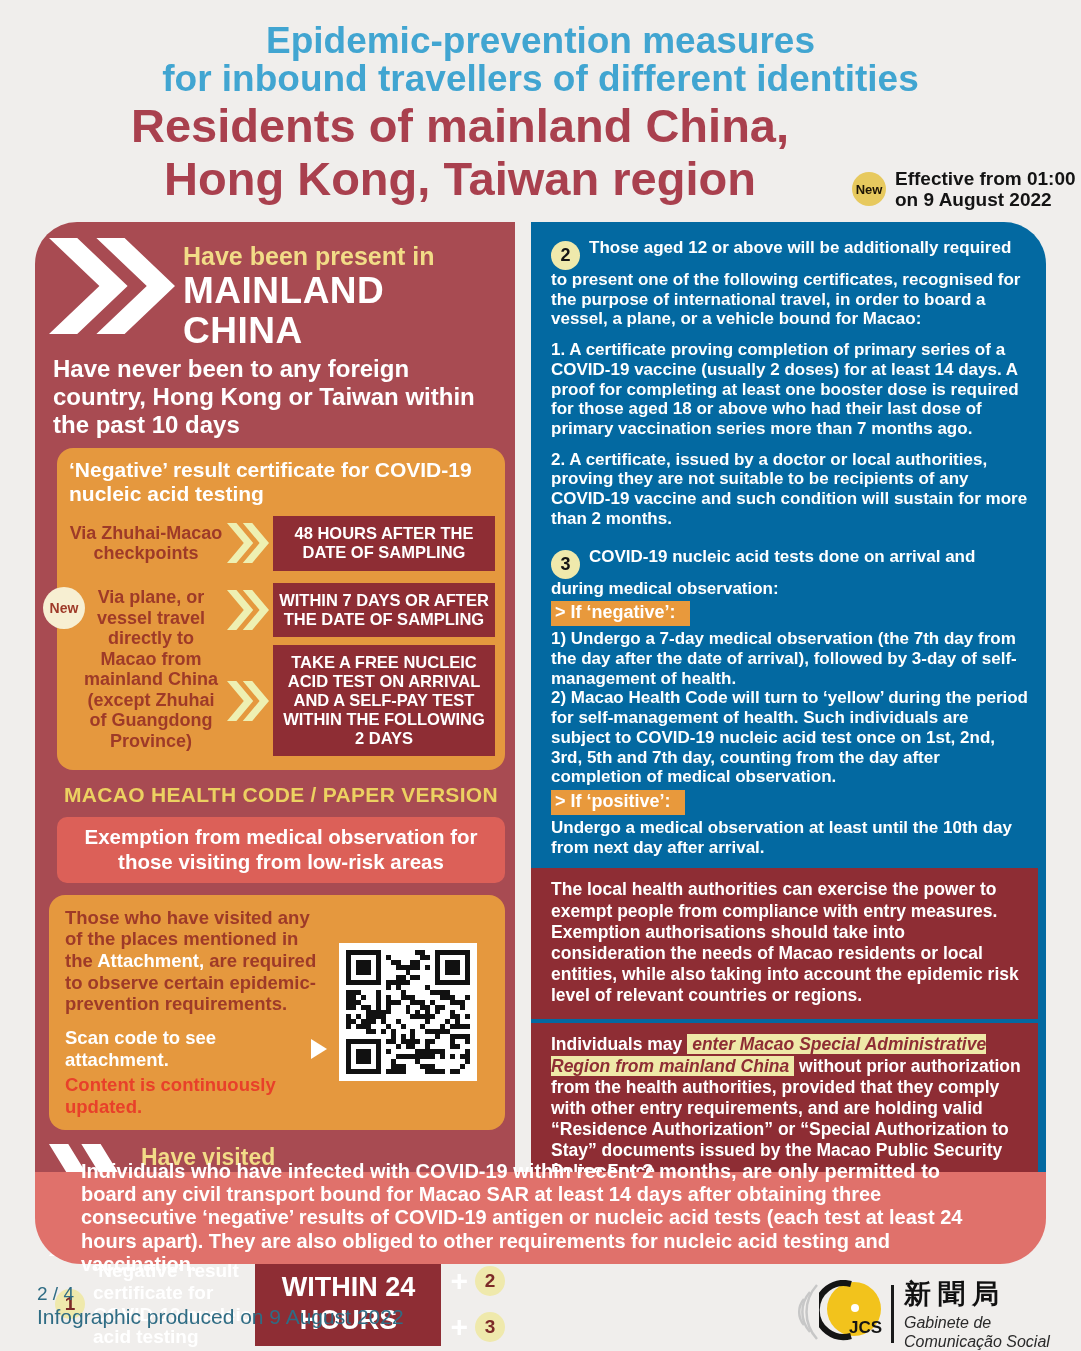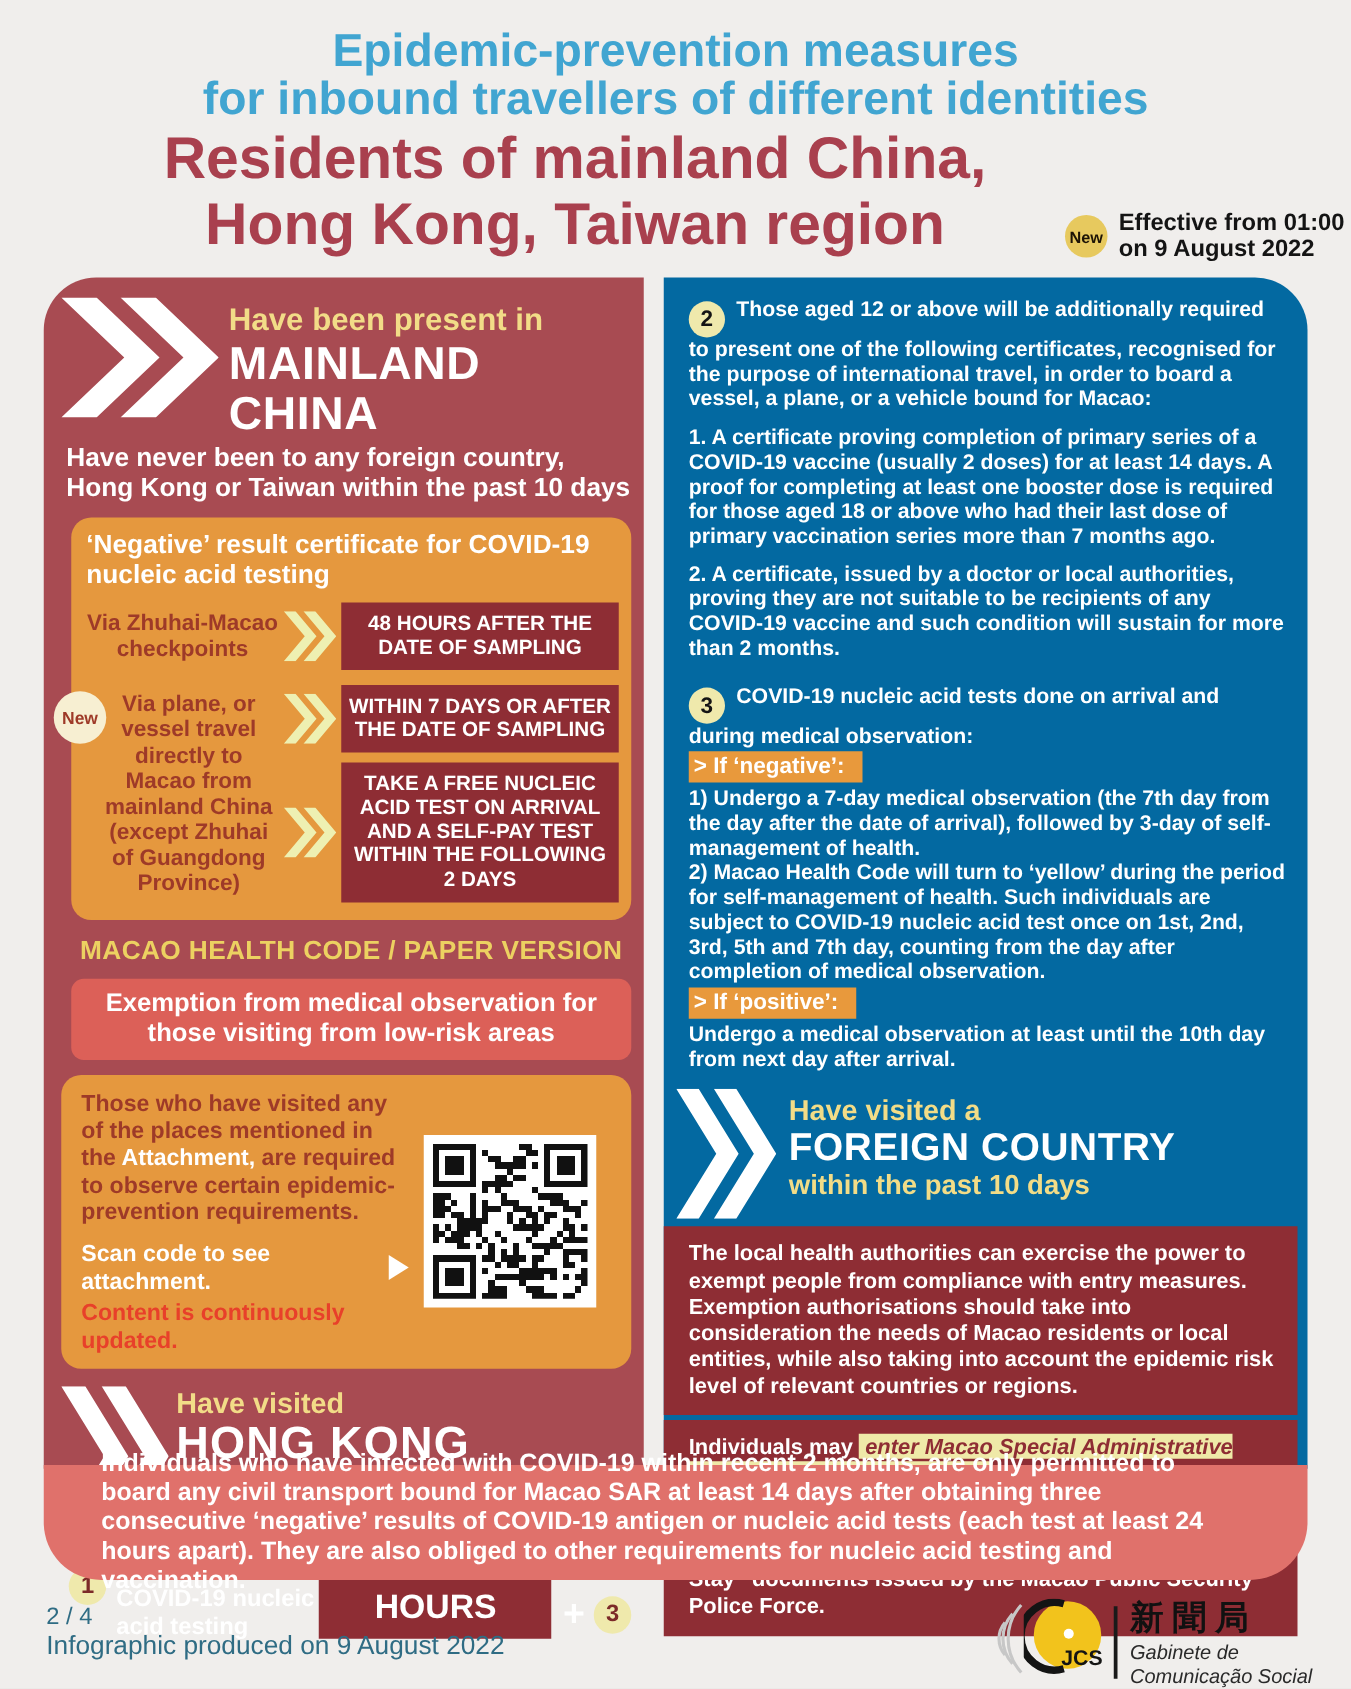--- a/index.html
+++ b/index.html
@@ -27,21 +27,21 @@
 
   
   .sec-head { display:flex; align-items:flex-start; }
   .chev svg { display:block; }
   .eyebrow  { font-size:25px; font-weight:bold; color:#f2dc87; }
   .eyebrow2 { font-size:23px; font-weight:bold; color:#f2dc87; }
   .sub2     { font-size:22px; font-weight:bold; color:#f2dc87; }
   .big-title{ font-size:37px; font-weight:bold; color:#fff; letter-spacing:.5px; line-height:1.08; }
   .mid-title{ font-size:36px; font-weight:bold; color:#fff; line-height:1.02; letter-spacing:1px; }
 
-  .mainland-sub { color:#fff; font-weight:bold; font-size:21px; line-height:1.16; margin:4px 0 10px 4px; }
+  .mainland-sub { color:#fff; font-weight:bold; font-size:24px; line-height:1.16; margin:4px 0 10px 4px; }
 
   .cert-box { background:#e5983e; border-radius:16px; margin-left:8px; padding:10px 10px 14px 12px; }
   .cert-title { color:#fff; font-weight:bold; font-size:21px; line-height:1.14; }
   .cert-row { display:flex; align-items:center; margin-top:10px; }
   .cert-label { flex:1; color:#9e3a28; font-weight:bold; font-size:18px; line-height:1.14; text-align:center; }
   .chev-sm { width:42px; height:40px; flex:none; margin:0 4px; }
   .cert-val { width:222px; flex:none; background:#8e2d34; color:#fff; font-weight:bold;
               font-size:16.5px; line-height:1.16; text-align:center; padding:8px 6px; }
   .cert-row2 { display:flex; align-items:center; margin-top:12px; }
   .row2-left { flex:1; position:relative; padding-left:10px; }
@@ -535,33 +535,20 @@
       <p class="rp-p">2. A certificate, issued by a doctor or local authorities, proving they are not suitable to be recipients of any COVID-19 vaccine and such condition will sustain for more than 2 months.</p>
 
       <p class="rp-p tight p3"><span class="num-badge2">3</span><span>COVID-19 nucleic acid tests done on arrival and during medical observation:</span></p>
       <div class="hl-orange">&gt; If ‘negative’:</div>
       <p class="rp-p tight">1) Undergo a 7-day medical observation (the 7th day from the day after the date of arrival), followed by 3-day of self-management of health.</p>
       <p class="rp-p tight">2) Macao Health Code will turn to ‘yellow’ during the period for self-management of health. Such individuals are subject to COVID-19 nucleic acid test once on 1st, 2nd, 3rd, 5th and 7th day, counting from the day after completion of medical observation.</p>
       <div class="hl-orange">&gt; If ‘positive’:</div>
       <p class="rp-p">Undergo a medical observation at least until the 10th day from next day after arrival.</p>
     </div>
 
-    <div class="sec-head foreign-head">
-      <span class="chev">
-        <svg width="80" height="104" viewBox="0 0 125 100" preserveAspectRatio="none">
-          <path d="M0 0 H28 L78 50 L28 100 H0 L50 50 Z" fill="#fff"></path>
-          <path d="M47 0 H75 L125 50 L75 100 H47 L97 50 Z" fill="#fff"></path>
-        </svg>
-      </span>
-      <div class="head-col" style="margin-left:10px;padding-top:4px;">
-        <div class="eyebrow2">Have visited a</div>
-        <div class="foreign-title">FOREIGN COUNTRY</div>
-        <div class="sub2">within the past 10 days</div>
-      </div>
-    </div>
 
     <div class="maroon-box first">
       <p>The local health authorities can exercise the power to exempt people from compliance with entry measures. Exemption authorisations should take into consideration the needs of Macao residents or local entities, while also taking into account the epidemic risk level of relevant countries or regions.</p>
     </div>
     <div class="maroon-box">
       <p><span>Individuals may </span><span class="hl-yellow">enter Macao Special Administrative Region from mainland China</span><span> without prior authorization from the health authorities, provided that they comply with other entry requirements, and are holding valid “Residence Authorization” or “Special Authorization to Stay” documents issued by the Macao Public Security Police Force.</span></p>
     </div>
   </section>
 
   <section class="bottom-strip">

